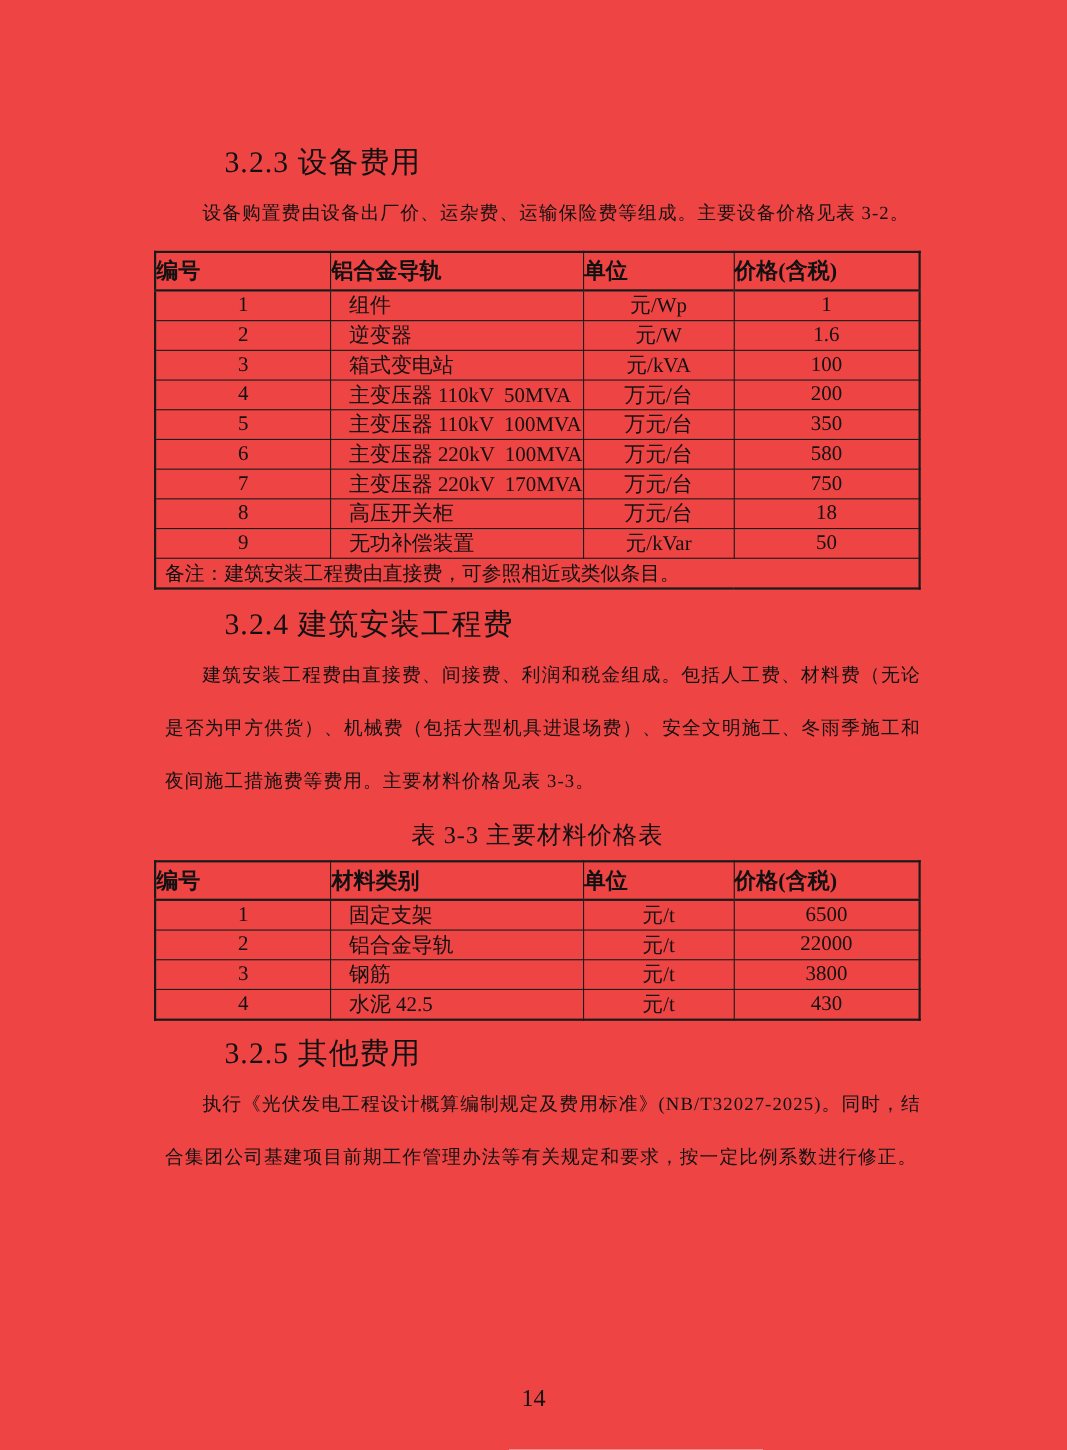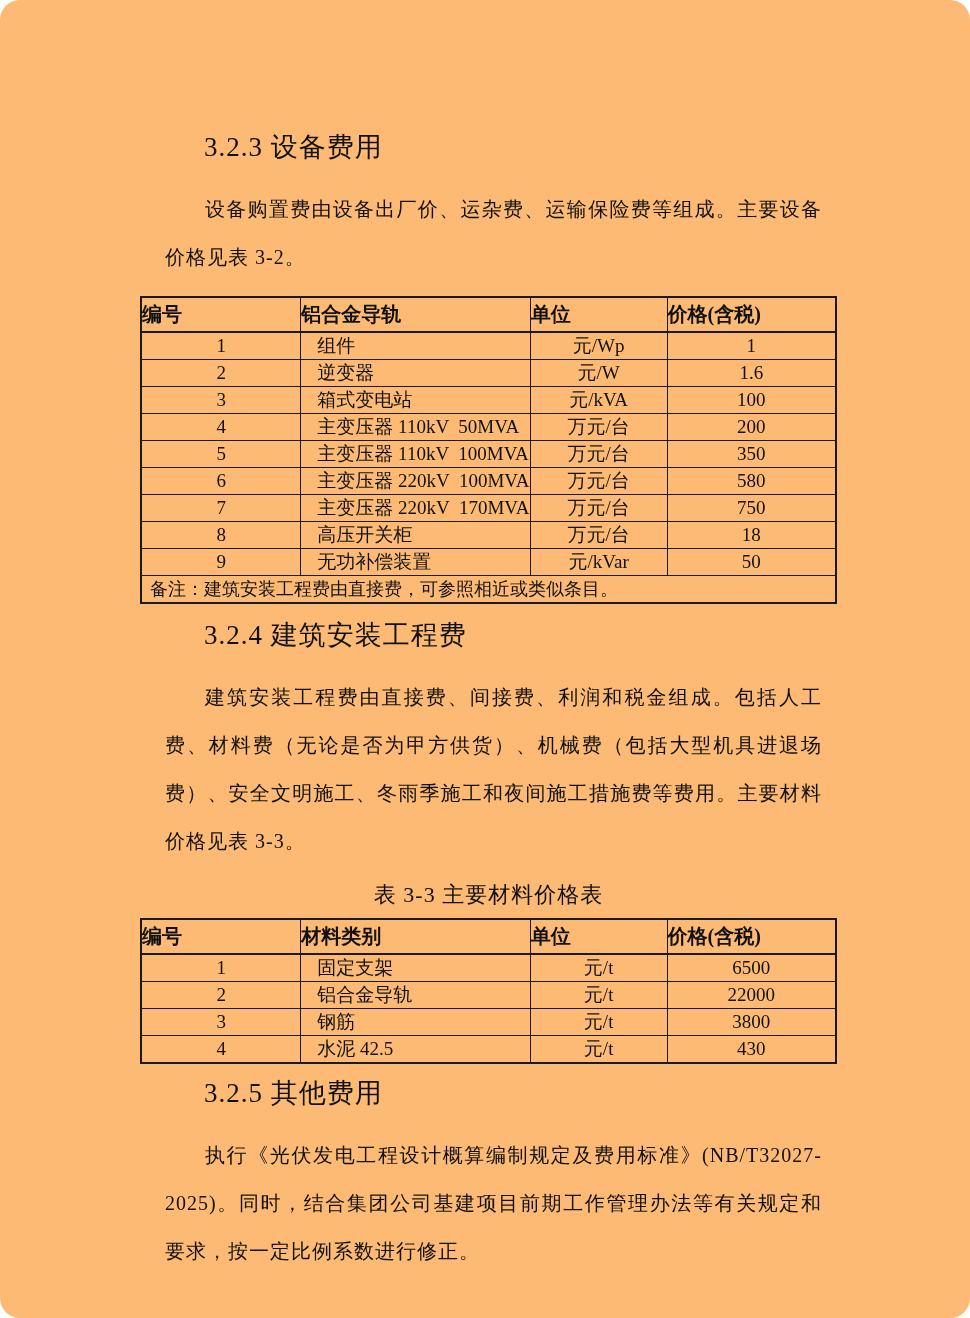--- a/index.html
+++ b/index.html
@@ -4,48 +4,47 @@
 <style>
   html, body {
     margin: 0;
     padding: 0;
     background: #ffffff;
   }
   .page {
     position: relative;
     width: 970px;
     height: 1318px;
-    background: #fdba74;
+    background: #ef4444;
     color: #111111;
     font-family: "Liberation Serif", "DejaVu Serif", serif;
     overflow: hidden;
-    border-radius: 20px;
   }
   .content {
     position: absolute;
     left: 140px;
     top: 116px;
     width: 697px;
   }
   .sec-heading {
     font-size: 27px;
     line-height: 46px;
     font-weight: normal;
     margin: 0;
     padding-left: 10px;
     text-indent: 2em;
     letter-spacing: 1px;
   }
   .sec-heading.h1 { margin-top: 8px; }
   .sec-heading.h2 { margin-top: 8px; }
   .sec-heading.h3 { margin-top: 6px; }
   .para {
-    font-size: 20px;
+    font-size: 17px;
     line-height: 48px;
-    margin: 15px;
+    margin: 0;
     padding-left: 10px;
     text-align: justify;
     text-indent: 2em;
     letter-spacing: 1px;
   }
   .tbl-caption {
     font-size: 22px;
     line-height: 30px;
     text-align: center;
     letter-spacing: 1px;
@@ -225,13 +224,14 @@
         <td>430</td>
       </tr>
     </tbody>
       </table>
 
     <p class="sec-heading h3">3.2.5 其他费用</p>
     <p class="para">执行《光伏发电工程设计概算编制规定及费用标准》(NB/T32027-2025)。同时，结合集团公司基建项目前期工作管理办法等有关规定和要求，按一定比例系数进行修正。</p>
 
   </div>
 
+  <div class="page-number">14</div>
 </div>
 
 </body></html>

